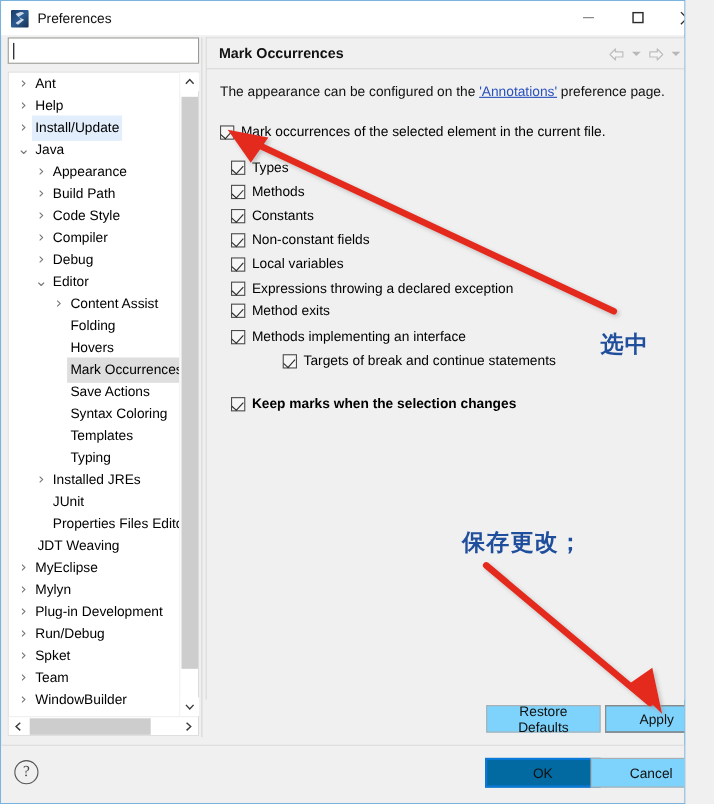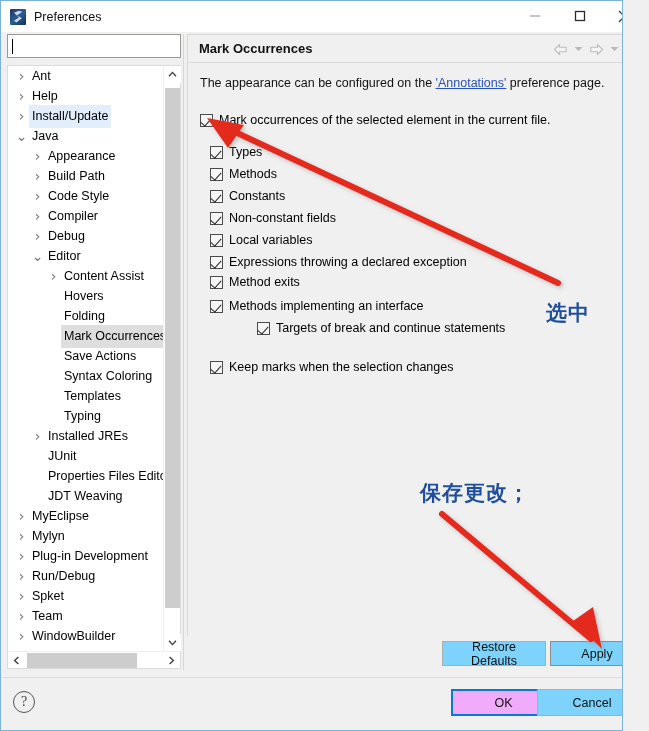--- a/index.html
+++ b/index.html
@@ -160,21 +160,21 @@
     border-top: 1px solid #dcdcdc;
   }
   #help-icon {
     position: absolute; left: 12px; top: 13px; width: 22px; height: 22px;
     border: 1.5px solid #555; border-radius: 50%;
     display: flex; align-items: center; justify-content: center;
     font-size: 14px; color: #444; font-family: "Liberation Serif", serif;
   }
   #btn-ok {
     left: 440px; top: 688px; width: 105px; height: 27px;
-    background: #f0abfc; border: 2px solid #0a78d7; margin-left: 10px;
+    background: #0369a1; border: 2px solid #0a78d7;
   }
   #btn-cancel { left: 536px; top: 688px; width: 110px; height: 27px; }
 </style>
 </head>
 <body>
 
 <div id="window">
 
   <div id="titlebar">
     <div id="app-icon"></div>
@@ -246,26 +246,26 @@
             <div class="trow" style="padding-left: 22px;">
               <span class="arw" style="font-size: 14px; line-height: 8px;">⌄</span>
               <span class="lbl">Editor</span>
             </div>
             <div class="trow" style="padding-left: 38px;">
               <span class="arw" style="font-size: 14px;">›</span>
               <span class="lbl">Content Assist</span>
             </div>
             <div class="trow" style="padding-left: 38px;">
               <span class="arw none"></span>
+              <span class="lbl">Folding</span>
+            </div>
+            <div class="trow" style="padding-left: 38px;">
+              <span class="arw none"></span>
               <span class="lbl">Hovers</span>
             </div>
-            <div class="trow" style="padding-left: 38px;">
-              <span class="arw none"></span>
-              <span class="lbl">Folding</span>
-            </div>
             <div class="trow sel-gray" style="padding-left: 38px;">
               <span class="arw none"></span>
               <span class="lbl">Mark Occurrences</span>
             </div>
             <div class="trow" style="padding-left: 38px;">
               <span class="arw none"></span>
               <span class="lbl">Save Actions</span>
             </div>
             <div class="trow" style="padding-left: 38px;">
               <span class="arw none"></span>
@@ -284,21 +284,21 @@
               <span class="lbl">Installed JREs</span>
             </div>
             <div class="trow" style="padding-left: 22px;">
               <span class="arw none"></span>
               <span class="lbl">JUnit</span>
             </div>
             <div class="trow" style="padding-left: 22px;">
               <span class="arw none"></span>
               <span class="lbl">Properties Files Editor</span>
             </div>
-            <div class="trow" style="padding-left: 22px;">
+            <div class="trow" style="padding-left: 8px;">
               <span class="arw none"></span>
               <span class="lbl">JDT Weaving</span>
             </div>
             <div class="trow" style="padding-left: 6px;">
               <span class="arw" style="font-size: 14px;">›</span>
               <span class="lbl">MyEclipse</span>
             </div>
             <div class="trow" style="padding-left: 6px;">
               <span class="arw" style="font-size: 14px;">›</span>
               <span class="lbl">Mylyn</span>
@@ -434,21 +434,21 @@
           <div class="cbrow" style="left: 22px; top: 235px;">
             <span class="cbox checked"></span>
             <span>Methods implementing an interface</span>
           </div>
           <div class="cbrow" style="left: 22px; top: 257px; margin-left: 47px;">
             <span class="cbox checked"></span>
             <span>Targets of break and continue statements</span>
           </div>
         </div>
 
-      <div class="cbrow" id="keep-cb" style="left:22px; top:296px;">
+      <div class="cbrow" id="keep-cb" style="left:22px; top:296px;font-weight:bold;">
         <span class="cbox checked"></span>
         <span>Keep marks when the selection changes</span>
       </div>
     </div>
   </div>
 
   <button class="btn" id="btn-restore">Restore Defaults</button>
   <button class="btn focus" id="btn-apply">Apply</button>
 
   <div class="cn" id="cn1">选中</div>

